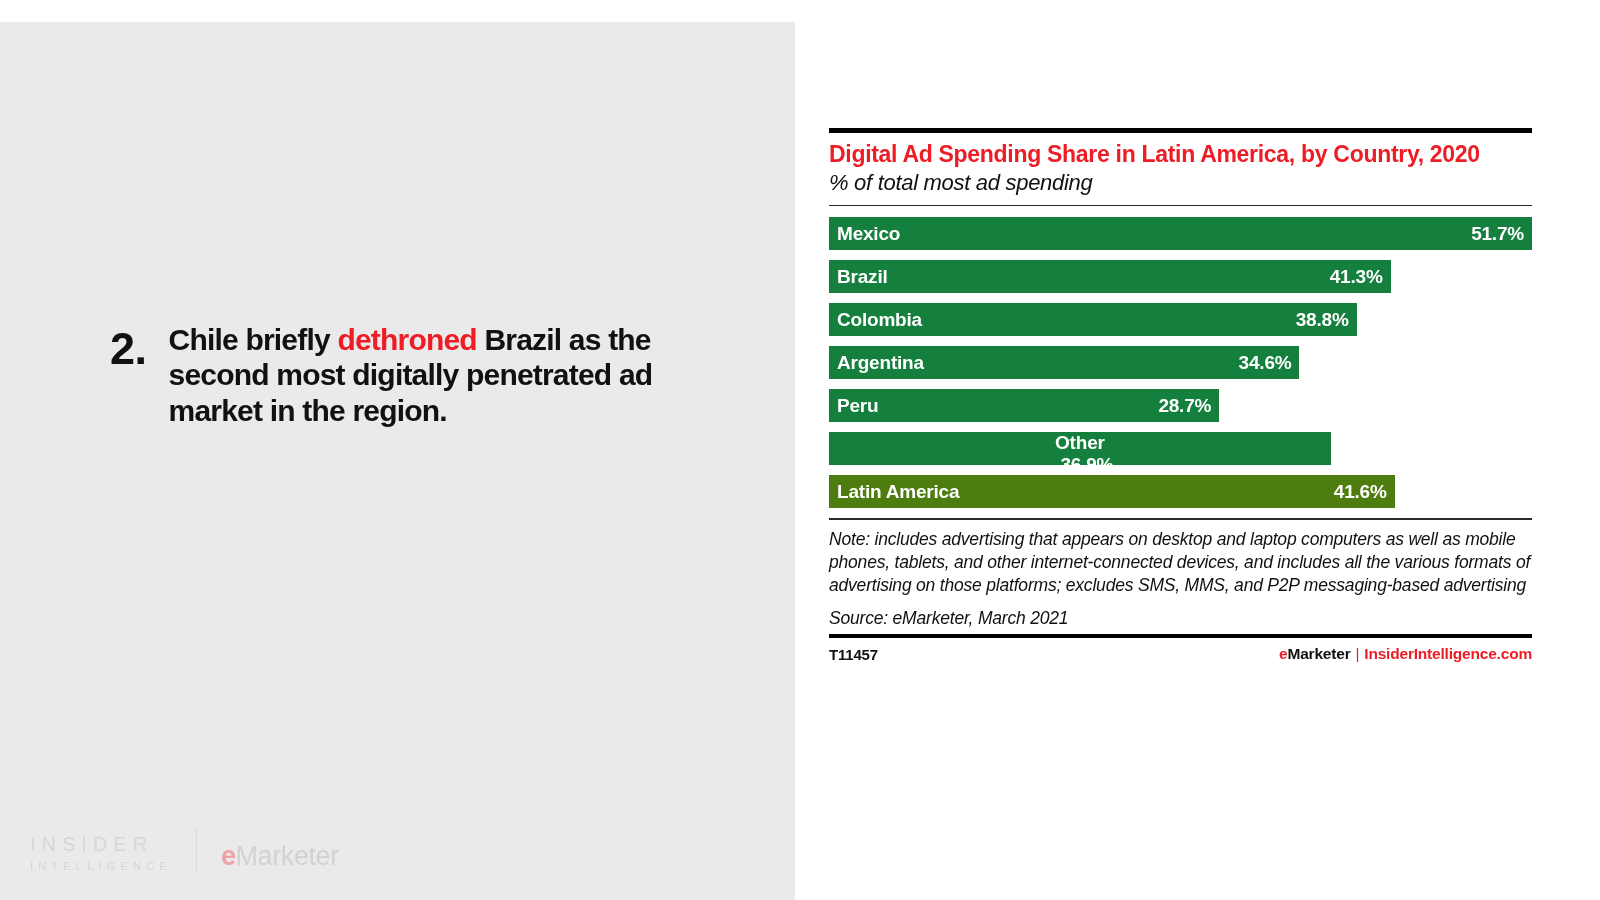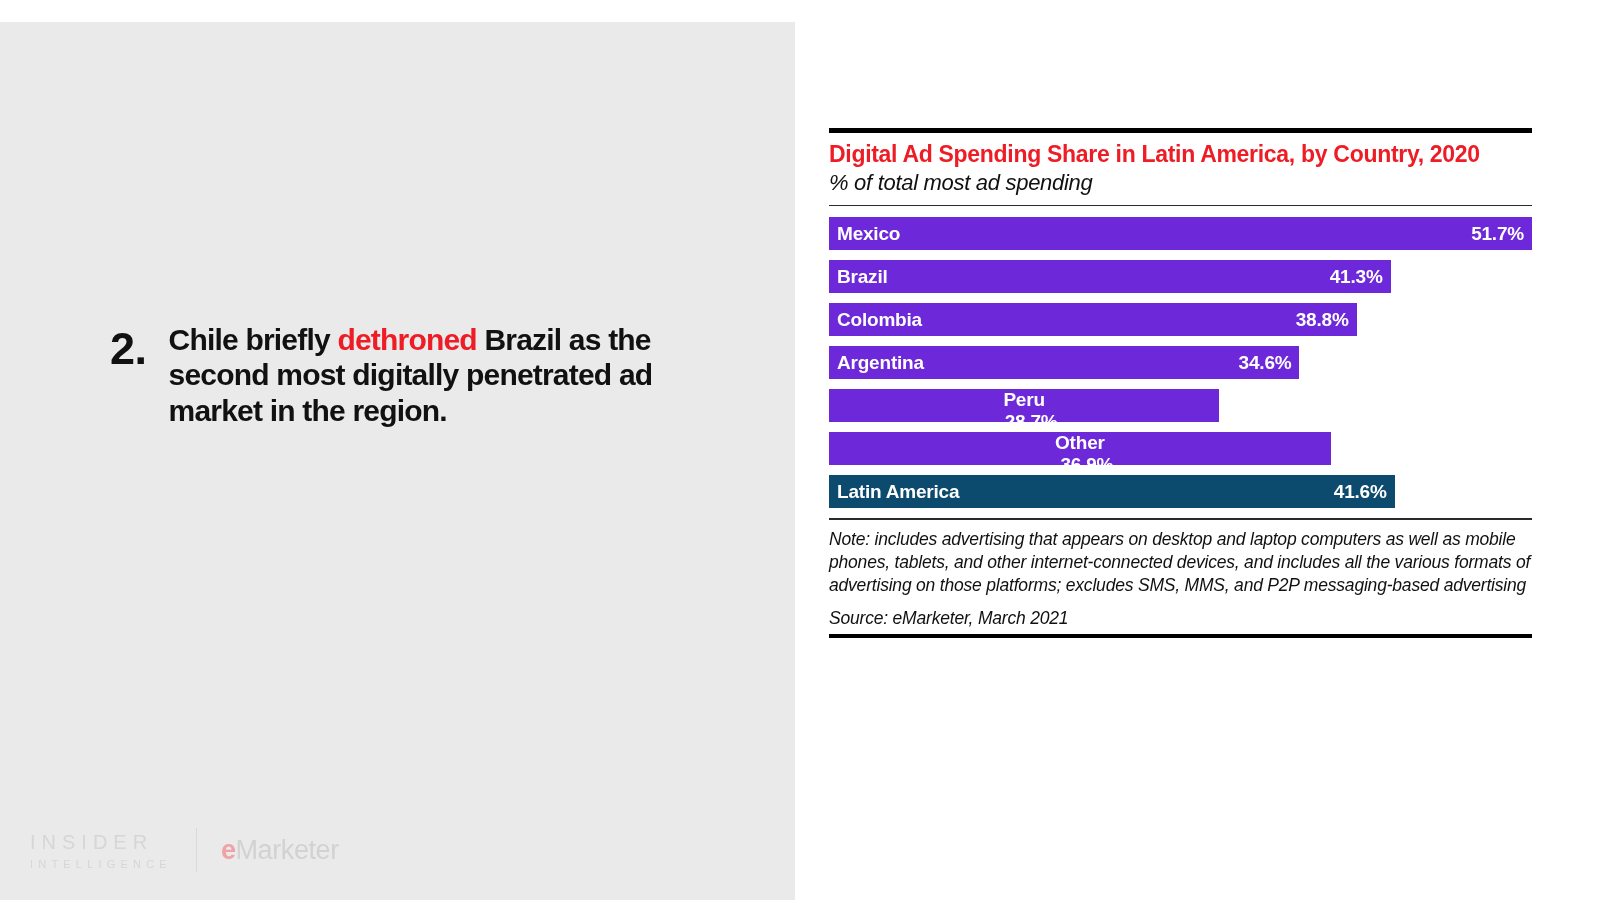--- a/index.html
+++ b/index.html
@@ -40,21 +40,21 @@
     line-height:1.18;
     letter-spacing:-0.8px;
   }
   .hl-red{color:#ee1c25;}
 
   
   .logo-wrap{
     position:absolute;
     left:30px;bottom:28px;
     display:flex;
-    align-items:center;
+    align-items:flex-end;
     gap:24px;
     opacity:1;
   }
   .logo-insider{
     display:flex;
     flex-direction:column;
     gap:4px;
   }
   .logo-insider-top{
     font-size:20px;
@@ -108,28 +108,28 @@
   }
 
   .bars{padding-top:11px;}
   .bar-row{
     height:33px;
     margin-bottom:10px;
     position:relative;
   }
   .bar{
     height:33px;
-    background:#6d28d9;
+    background:#15803d;
     display:flex;
     align-items:center;
     justify-content:space-between;
     box-sizing:border-box;
     padding:0 8px 0 8px;
   }
-  .bar.highlight{background:#0c4a6e;}
+  .bar.highlight{background:#4d7c0f;}
   .bar-label{
     color:#ffffff;
     font-size:19px;
     font-weight:bold;
     letter-spacing:-0.2px;
     white-space:nowrap;
   }
   .bar-value{
     color:#ffffff;
     font-size:19px;
@@ -222,21 +222,21 @@
         <span class="bar-value">38.8%</span>
       </div>
     </div>
     <div class="bar-row">
       <div class="bar" style="width: 66.9246%;">
         <span class="bar-label">Argentina</span>
         <span class="bar-value">34.6%</span>
       </div>
     </div>
     <div class="bar-row">
-      <div class="bar" style="width: 55.5126%; flex-direction: column;">
+      <div class="bar" style="width: 55.5126%;">
         <span class="bar-label">Peru</span>
         <span class="bar-value">28.7%</span>
       </div>
     </div>
     <div class="bar-row">
       <div class="bar" style="width: 71.3733%; flex-direction: column;">
         <span class="bar-label">Other</span>
         <span class="bar-value">36.9%</span>
       </div>
     </div>
@@ -250,14 +250,18 @@
 
   <div class="rule-thin mt6"></div>
 
   <div class="note-block">
     <div>Note: includes advertising that appears on desktop and laptop computers as well as mobile phones, tablets, and other internet-connected devices, and includes all the various formats of advertising on those platforms; excludes SMS, MMS, and P2P messaging-based advertising</div>
     <div class="note-source">Source: eMarketer, March 2021</div>
   </div>
 
   <div class="rule-mid mt4"></div>
 
+  <div class="footer">
+    <div class="footer-id">T11457</div>
+    <div class="footer-brand"><span class="fb-e">e</span><span class="fb-marketer">Marketer</span><span class="fb-sep">|</span><span class="fb-site">InsiderIntelligence.com</span></div>
+  </div>
 
 </div>
 
 </body></html>

